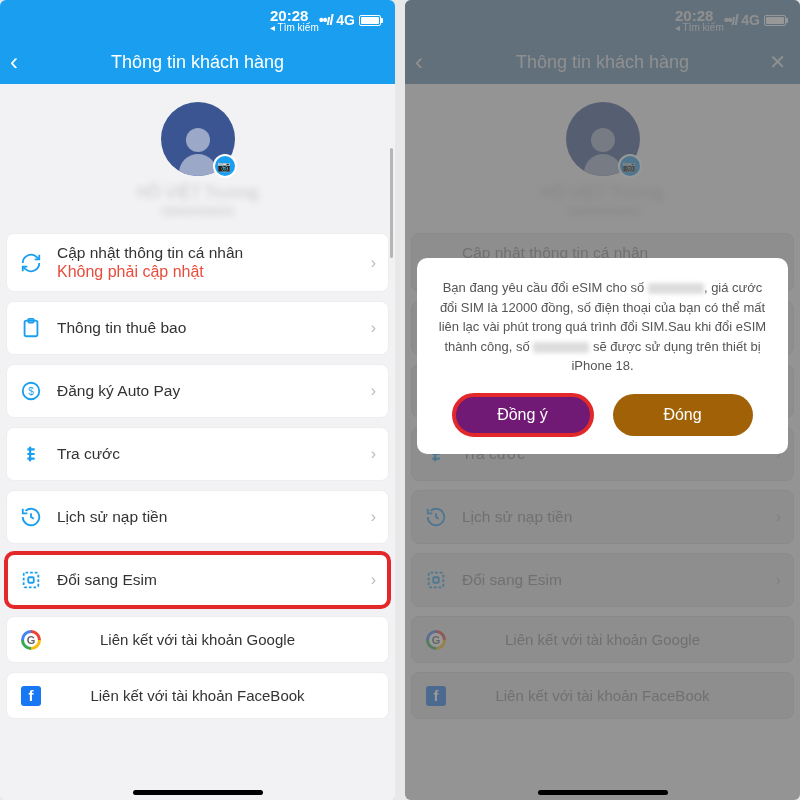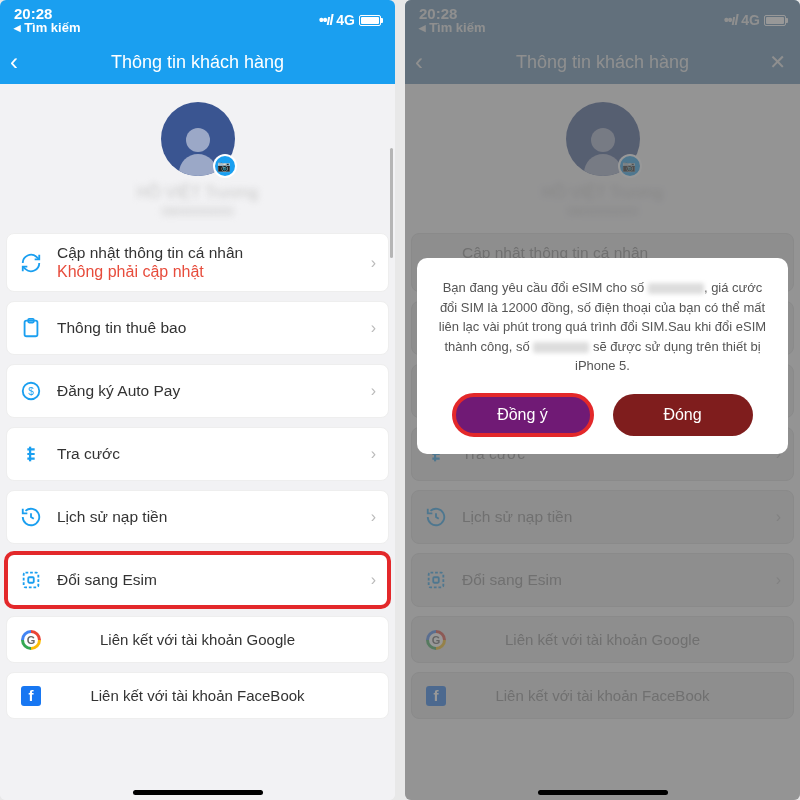--- a/index.html
+++ b/index.html
@@ -1,21 +1,21 @@
 <!DOCTYPE html>
 <html><head>
 <meta charset="utf-8">
 <style>
   * { box-sizing: border-box; margin: 0; padding: 0; font-family: -apple-system, Helvetica, Arial, sans-serif; }
   body { background: #e8e8e8; width: 800px; height: 800px; display: flex; gap: 10px; padding: 0; }
   .phone { width: 395px; height: 800px; background: #f2f2f4; border-radius: 6px; overflow: hidden; position: relative; display: flex; flex-direction: column; }
-  .statusbar { height: 40px; background: #1a9ff0; color: #fff; display: flex; align-items: center; justify-content: space-between; padding: 0 14px; font-size: 15px; font-weight: 600; }
+  .statusbar { height: 40px; background: #1a9ff0; color: #fff; display: flex; align-items: center; justify-content: flex-end; padding: 0 14px; font-size: 15px; font-weight: 600; }
   .statusbar .left { display:flex; flex-direction:column; gap:0; }
   .statusbar .time { font-size: 15px; }
-  .statusbar .search { font-size: 13px; font-weight: 700; margin-top:-2px; }
+  .statusbar .search { font-size: 10px; font-weight: 400; margin-top:-2px; }
   .statusbar .right { font-size: 14px; display:flex; align-items:center; gap:4px; }
   .statusbar .bars { letter-spacing:-1px;font-style:italic; }
   .statusbar .batt { width:22px; height:11px; border:1px solid #fff; border-radius:2px; position:relative; }
   .statusbar .batt:after { content:''; position:absolute; right:-3px; top:2px; width:2px; height:5px; background:#fff; border-radius:0 1px 1px 0;}
   .statusbar .batt:before { content:''; position:absolute; left:1px; top:1px; width:18px; height:7px; background:#fff; border-radius:1px;}
   .navbar { height: 44px; background: #1a9ff0; color:#fff; display:flex; align-items:center; justify-content:center; position:relative; }
   .navbar .title { font-size: 18px; font-weight: 500; }
   .navbar .back { position:absolute; left:10px; top:8px; font-size:24px; }
   .navbar .close { position:absolute; right:14px; top:10px; font-size:20px; }
   .content { flex:1; overflow:hidden; background:#f2f2f4; position:relative; }
@@ -45,21 +45,21 @@
   .scroll-ind { position:absolute; right:2px; top:64px; width:3px; height:110px; background:#b5b5b5; border-radius:2px; }
   
   .dim-overlay { position:absolute; inset:0; background:rgba(120,120,120,0.55); z-index:5; }
   .modal { position:absolute; top:258px; left:12px; right:12px; background:#fff; border-radius:10px; padding:20px 16px 18px; z-index:10; text-align:center; }
   .modal .title { color:#1a9ff0; font-size:18px; font-weight:600; margin-bottom:14px; }
   .modal .msg { font-size:13px; color:#555; line-height:1.5; margin-bottom:18px; }
   .modal .msg .redact { display:inline-block; width:56px; height:11px; background:#ddd; vertical-align:middle; border-radius:2px; filter:blur(2px);}
   .modal .btns { display:flex; gap:20px; justify-content:center; }
   .modal .btn { flex:0 0 140px; height:42px; border-radius:22px; display:flex; align-items:center; justify-content:center; font-size:16px; color:#fff; }
   .btn-agree { background:#701a75; }
-  .btn-close { background:#7f1d1d;text-align:center; }
+  .btn-close { background:#a16207;text-align:center; }
   
   .phone.dimmed .statusbar, .phone.dimmed .navbar { background:#5a8ab0; color:#e5e5e5; }
   .phone.dimmed .content { }
   .phone.dimmed .row { background:#e0e0e0; border-color:#d5d5d5;}
   .phone.dimmed .row .label { color:#888; }
   .phone.dimmed .content-wrap { filter: brightness(0.75) grayscale(0.1); }
   
   .ic-svg { width:22px; height:22px; }
   .g-icon { width:20px; height:20px; border-radius:50%; background: conic-gradient(#ea4335 0 25%, #fbbc05 0 50%, #34a853 0 75%, #4285f4 0 100%); position:relative;}
   .g-icon:after { content:'G'; position:absolute; inset:0; background:#fff; border-radius:50%; margin:3px; font-size:11px; font-weight:bold; color:#666; display:flex; align-items:center; justify-content:center;}
@@ -294,21 +294,21 @@
               <div class="fb-icon">f</div>
             </div>
             <div class="label">Liên kết với tài khoản FaceBook</div>
           </div>
       </div>
     </div>
   </div>
   <div class="dim-overlay"></div>
   <div class="modal">
     <div class="msg">
-      <span>Bạn đang yêu cầu đổi eSIM cho số </span><span class="redact"></span><span>, giá cước đổi SIM là 12000 đồng, số điện thoại của bạn có thể mất liên lạc vài phút trong quá trình đổi SIM.Sau khi đổi eSIM thành công, số </span><span class="redact"></span><span> sẽ được sử dụng trên thiết bị iPhone 5.</span>
+      <span>Bạn đang yêu cầu đổi eSIM cho số </span><span class="redact"></span><span>, giá cước đổi SIM là 12000 đồng, số điện thoại của bạn có thể mất liên lạc vài phút trong quá trình đổi SIM.Sau khi đổi eSIM thành công, số </span><span class="redact"></span><span> sẽ được sử dụng trên thiết bị iPhone 18.</span>
     </div>
     <div class="btns">
       <div class="btn btn-agree highlight2">Đồng ý</div>
       <div class="btn btn-close">Đóng</div>
     </div>
   </div>
   <div class="homebar" style="z-index:20;"></div>
 </div>
 
 </body></html>

